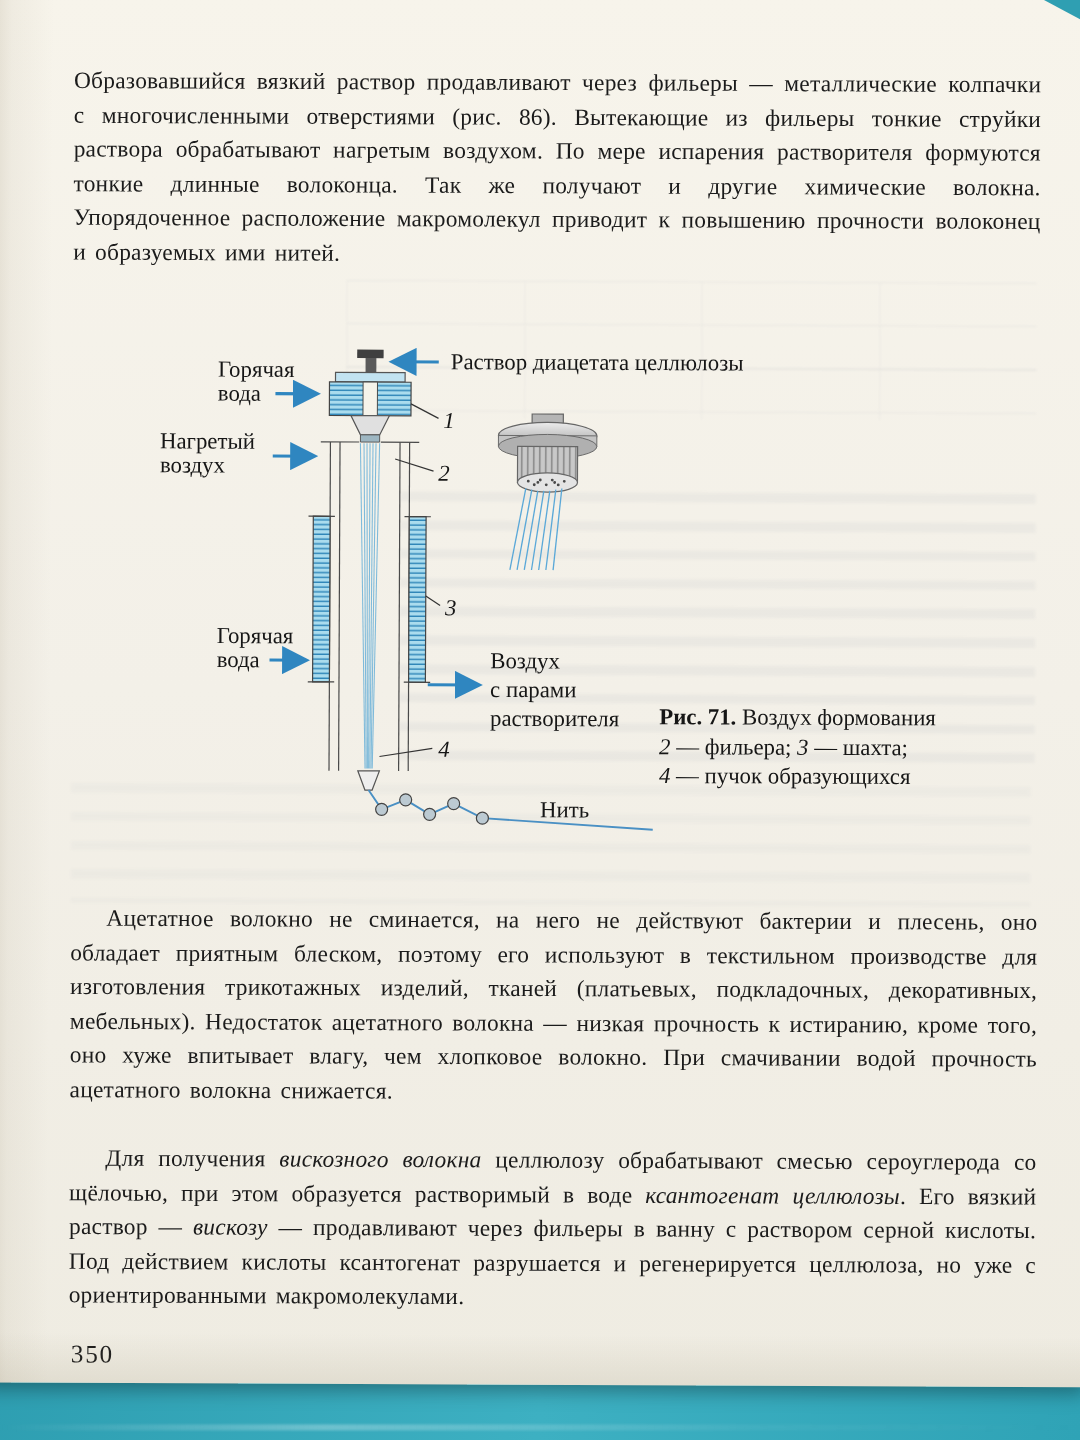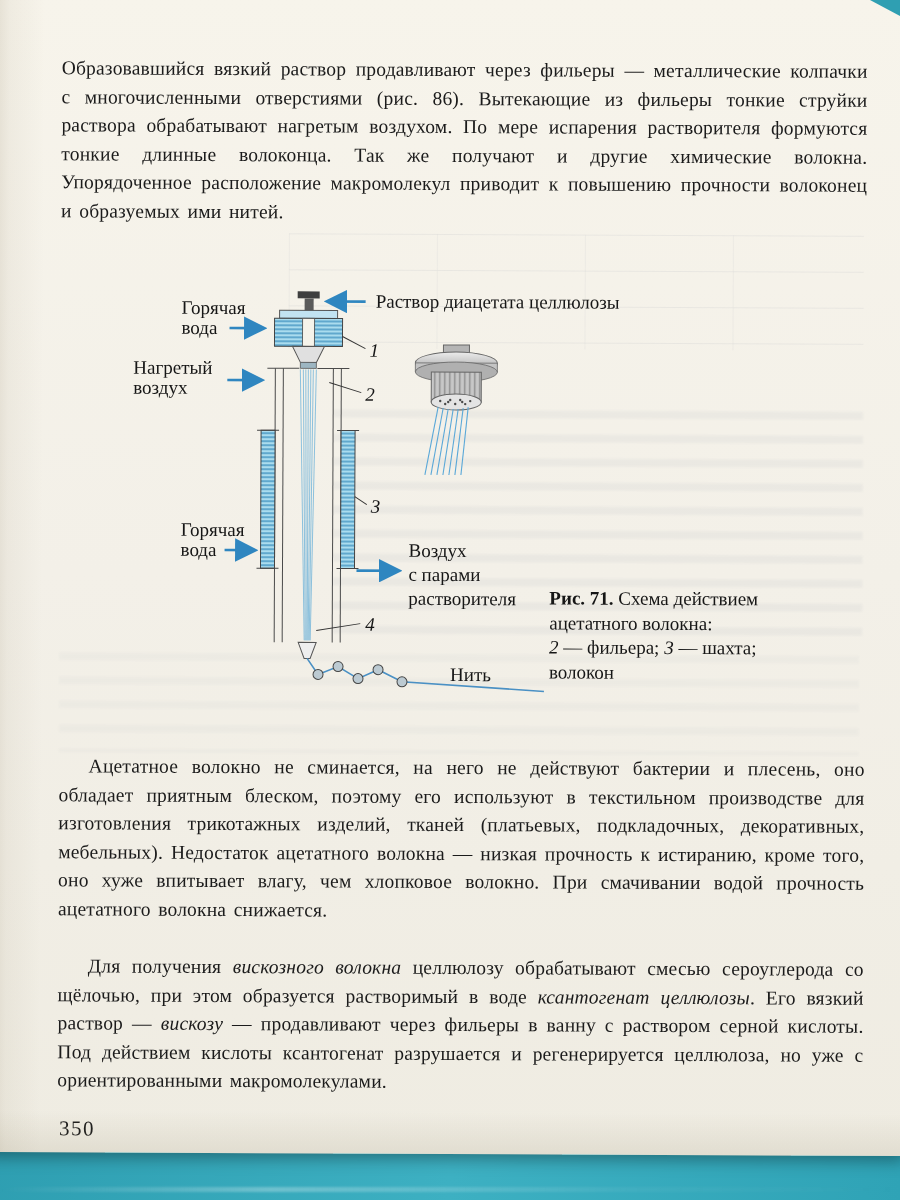--- a/index.html
+++ b/index.html
@@ -198,24 +198,23 @@
         <line x1="345" y1="124" x2="334" y2="190"></line>
         <line x1="350" y1="124" x2="340" y2="190"></line>
         <line x1="355" y1="124" x2="346" y2="190"></line>
         <line x1="360" y1="123" x2="352" y2="190"></line>
         <line x1="365" y1="122" x2="358" y2="190"></line>
       </g>
     </g>
   </svg>
 
   <div class="caption">
-    <div class="cap-line"><span style="font-weight: bold;">Рис. 71.</span><span> Схема действием</span></div>
-    <div class="cap-line"><span>ацетатного волокна:</span></div>
+    <div class="cap-line"><span style="font-weight: bold;">Рис. 71.</span><span> Воздух формования</span></div>
     <div class="cap-line"><span style="font-style: italic;">2</span><span> — фильера;  </span><span style="font-style: italic;">3</span><span> — шахта;</span></div>
-    <div class="cap-line"><span>волокон</span></div>
+    <div class="cap-line"><span style="font-style: italic;">4</span><span> — пучок образующихся</span></div>
   </div>
 
   <p class="para indent" style="top:760px;">Ацетатное волокно не сминается, на него не действуют бактерии и плесень, оно обладает приятным блеском, поэтому его используют в текстильном производстве для изготовления трикотажных изделий, тканей (платьевых, подкладочных, декоративных, мебельных). Недостаток ацетатного волокна — низкая прочность к истиранию, кроме того, оно хуже впитывает влагу, чем хлопковое волокно. При смачивании водой прочность ацетатного волокна снижается.</p>
 
   <p class="para indent" style="top:960px;"><span>Для получения </span><span style="font-style: italic;">вискозного волокна</span><span> целлюлозу обрабатывают смесью сероуглерода со щёлочью, при этом образуется растворимый в воде </span><span style="font-style: italic;">ксантогенат целлюлозы</span><span>. Его вязкий раствор — </span><span style="font-style: italic;">вискозу</span><span> — продавливают через фильеры в ванну с раствором серной кислоты. Под действием кислоты ксантогенат разрушается и регенерируется целлюлоза, но уже с ориентированными макромолекулами.</span></p>
 
   <div class="page-number">350</div>
 </div>
 
 <div class="corner-tr"></div>

